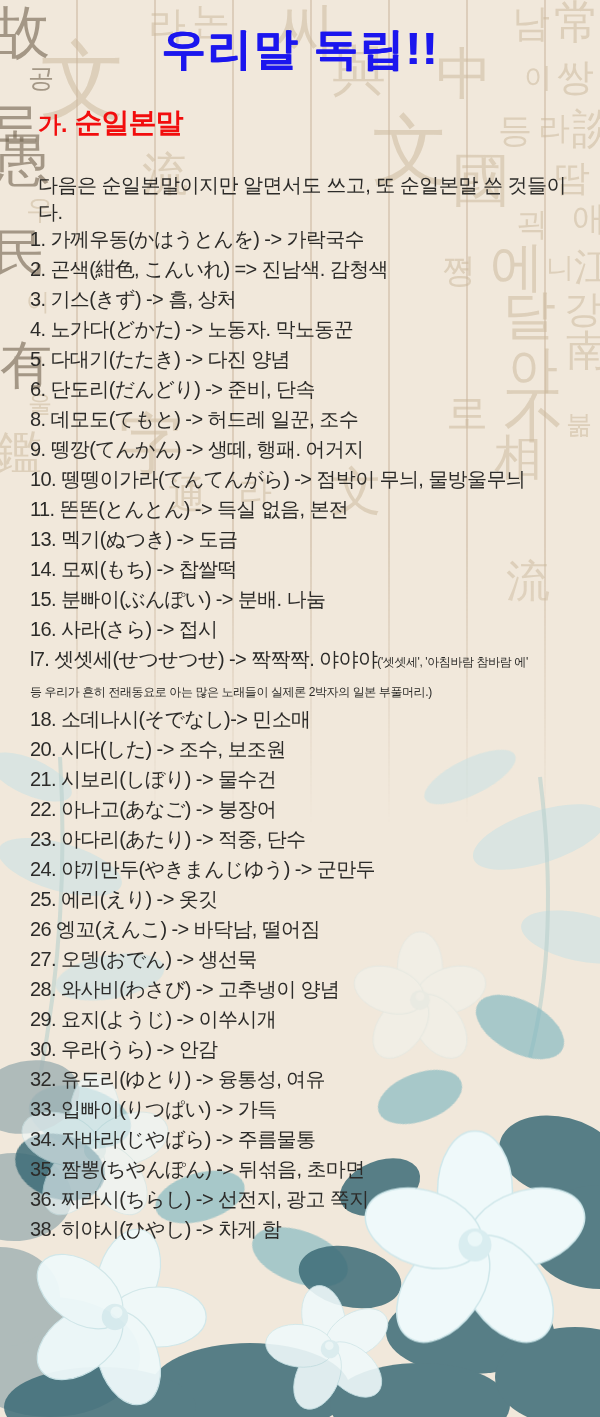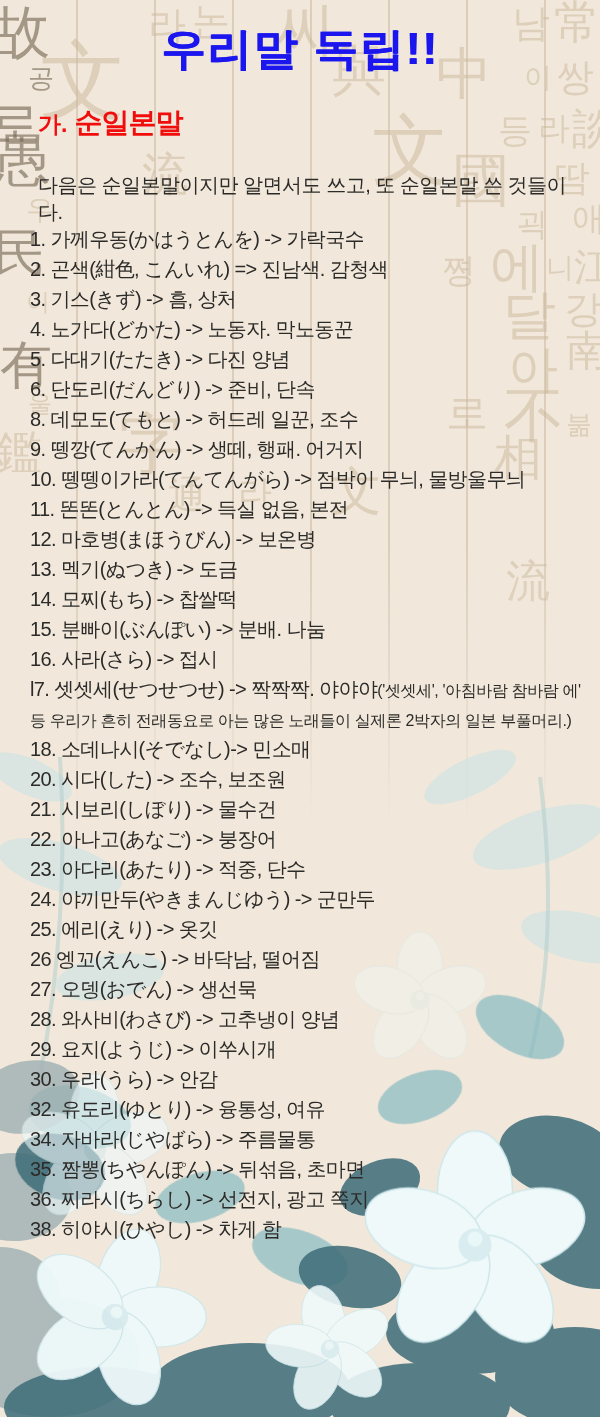--- a/index.html
+++ b/index.html
@@ -46,21 +46,21 @@
   .section-title{font-size:28px;font-weight:800;letter-spacing:-1px;color:var(--heading-red,#f20d0d);font-family:Liberation Mono, monospace;}
   .intro{
     position:absolute;top:172px;left:38px;width:540px;
     font-size:20px;color:var(--ink,#2c2b29);letter-spacing:-0.5px;
   }
   .word-list{
     position:absolute;top:224px;left:30px;width:560px;
     font-size:20px;line-height:30px;color:var(--ink,#2c2b29);letter-spacing:-0.6px;
   }
   .row{white-space:nowrap;height:30px;}
-  .row .small{font-size:16px;letter-spacing:-0.4px;}
+  .row .small{font-size:12px;letter-spacing:-0.4px;}
 </style>
 </head>
 <body>
 
 <div class="bg-base"></div>
 <div class="bg-columns"></div>
 <div class="bg-glyphs">
     <span class="glyph glyph-dark" style="left: -8px; top: 4px; font-size: 58px;">故</span>
     <span class="glyph glyph-dark" style="left: 28px; top: 66px; font-size: 26px;">공</span>
     <span class="glyph glyph-light" style="left: 40px; top: 38px; font-size: 86px;">文</span>
@@ -179,38 +179,38 @@
       <div class="row"><span>1. 가께우동(かはうとんを) -&gt; 가락국수</span></div>
       <div class="row"><span>2. 곤색(紺色, こんいれ) =&gt; 진남색. 감청색</span></div>
       <div class="row"><span>3. 기스(きず) -&gt; 흠, 상처</span></div>
       <div class="row"><span>4. 노가다(どかた) -&gt; 노동자. 막노동꾼</span></div>
       <div class="row"><span>5. 다대기(たたき) -&gt; 다진 양념</span></div>
       <div class="row"><span>6. 단도리(だんどり) -&gt; 준비, 단속</span></div>
       <div class="row"><span>8. 데모도(てもと) -&gt; 허드레 일꾼, 조수</span></div>
       <div class="row"><span>9. 뗑깡(てんかん) -&gt; 생떼, 행패. 어거지</span></div>
       <div class="row"><span>10. 뗑뗑이가라(てんてんがら) -&gt; 점박이 무늬, 물방울무늬</span></div>
       <div class="row"><span>11. 똔똔(とんとん) -&gt; 득실 없음, 본전</span></div>
-      <div class="row"><span>12. 마호병(まほうびん) -&gt; 보온병</span></div>
       <div class="row"><span>13. 멕기(ぬつき) -&gt; 도금</span></div>
       <div class="row"><span>14. 모찌(もち) -&gt; 찹쌀떡</span></div>
       <div class="row"><span>15. 분빠이(ぶんぽい) -&gt; 분배. 나눔</span></div>
       <div class="row"><span>16. 사라(さら) -&gt; 접시</span></div>
       <div class="row"><span>l7. 셋셋세(せつせつせ) -&gt; 짝짝짝. 야야야</span><span class="small">('셋셋세', '아침바람 참바람 에'</span></div>
       <div class="row"><span class="small">등 우리가 흔히 전래동요로 아는 많은 노래들이 실제론 2박자의 일본 부풀머리.)</span></div>
       <div class="row"><span>18. 소데나시(そでなし)-&gt; 민소매</span></div>
       <div class="row"><span>20. 시다(した) -&gt; 조수, 보조원</span></div>
       <div class="row"><span>21. 시보리(しぼり) -&gt; 물수건</span></div>
       <div class="row"><span>22. 아나고(あなご) -&gt; 붕장어</span></div>
       <div class="row"><span>23. 아다리(あたり) -&gt; 적중, 단수</span></div>
       <div class="row"><span>24. 야끼만두(やきまんじゆう) -&gt; 군만두</span></div>
       <div class="row"><span>25. 에리(えり) -&gt; 옷깃</span></div>
       <div class="row"><span>26 엥꼬(えんこ) -&gt; 바닥남, 떨어짐</span></div>
       <div class="row"><span>27. 오뎅(おでん) -&gt; 생선묵</span></div>
       <div class="row"><span>28. 와사비(わさび) -&gt; 고추냉이 양념</span></div>
       <div class="row"><span>29. 요지(ようじ) -&gt; 이쑤시개</span></div>
       <div class="row"><span>30. 우라(うら) -&gt; 안감</span></div>
       <div class="row"><span>32. 유도리(ゆとり) -&gt; 융통성, 여유</span></div>
+      <div class="row"><span>33. 입빠이(りつぱい) -&gt; 가득</span></div>
       <div class="row"><span>34. 자바라(じやばら) -&gt; 주름물통</span></div>
       <div class="row"><span>35. 짬뽕(ちやんぽん) -&gt; 뒤섞음, 초마면</span></div>
       <div class="row"><span>36. 찌라시(ちらし) -&gt; 선전지, 광고 쪽지</span></div>
       <div class="row"><span>38. 히야시(ひやし) -&gt; 차게 함</span></div>
     </div>
 </div>
 
 </body></html>

